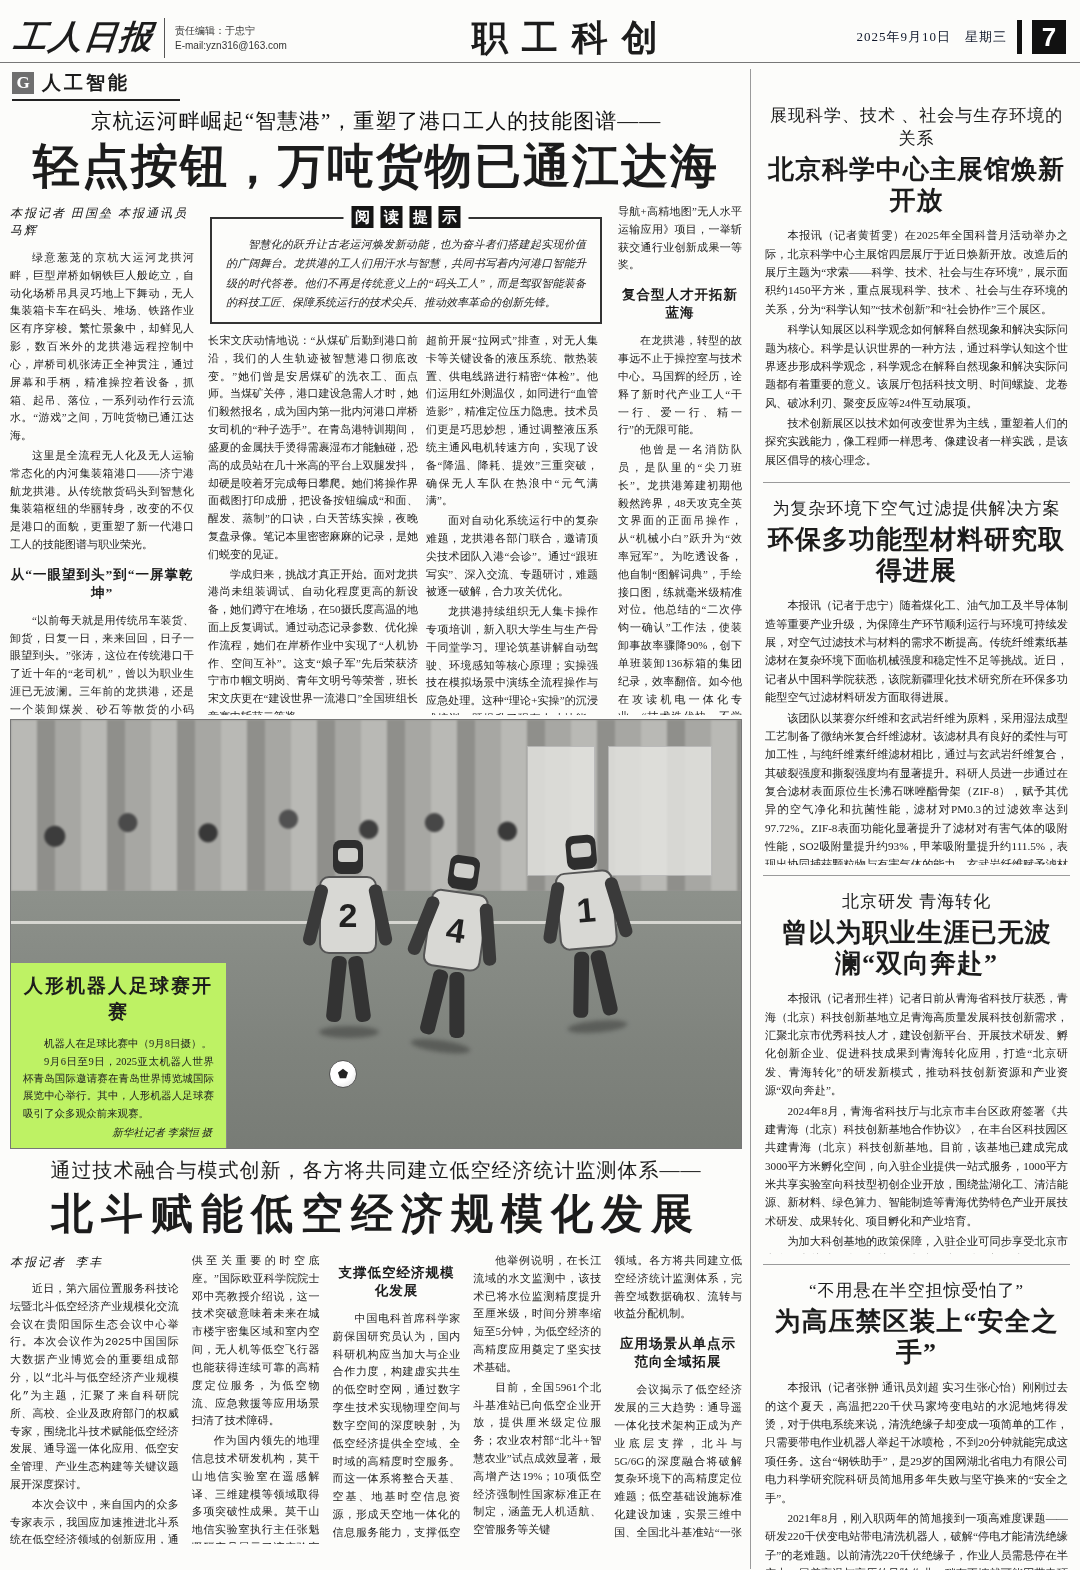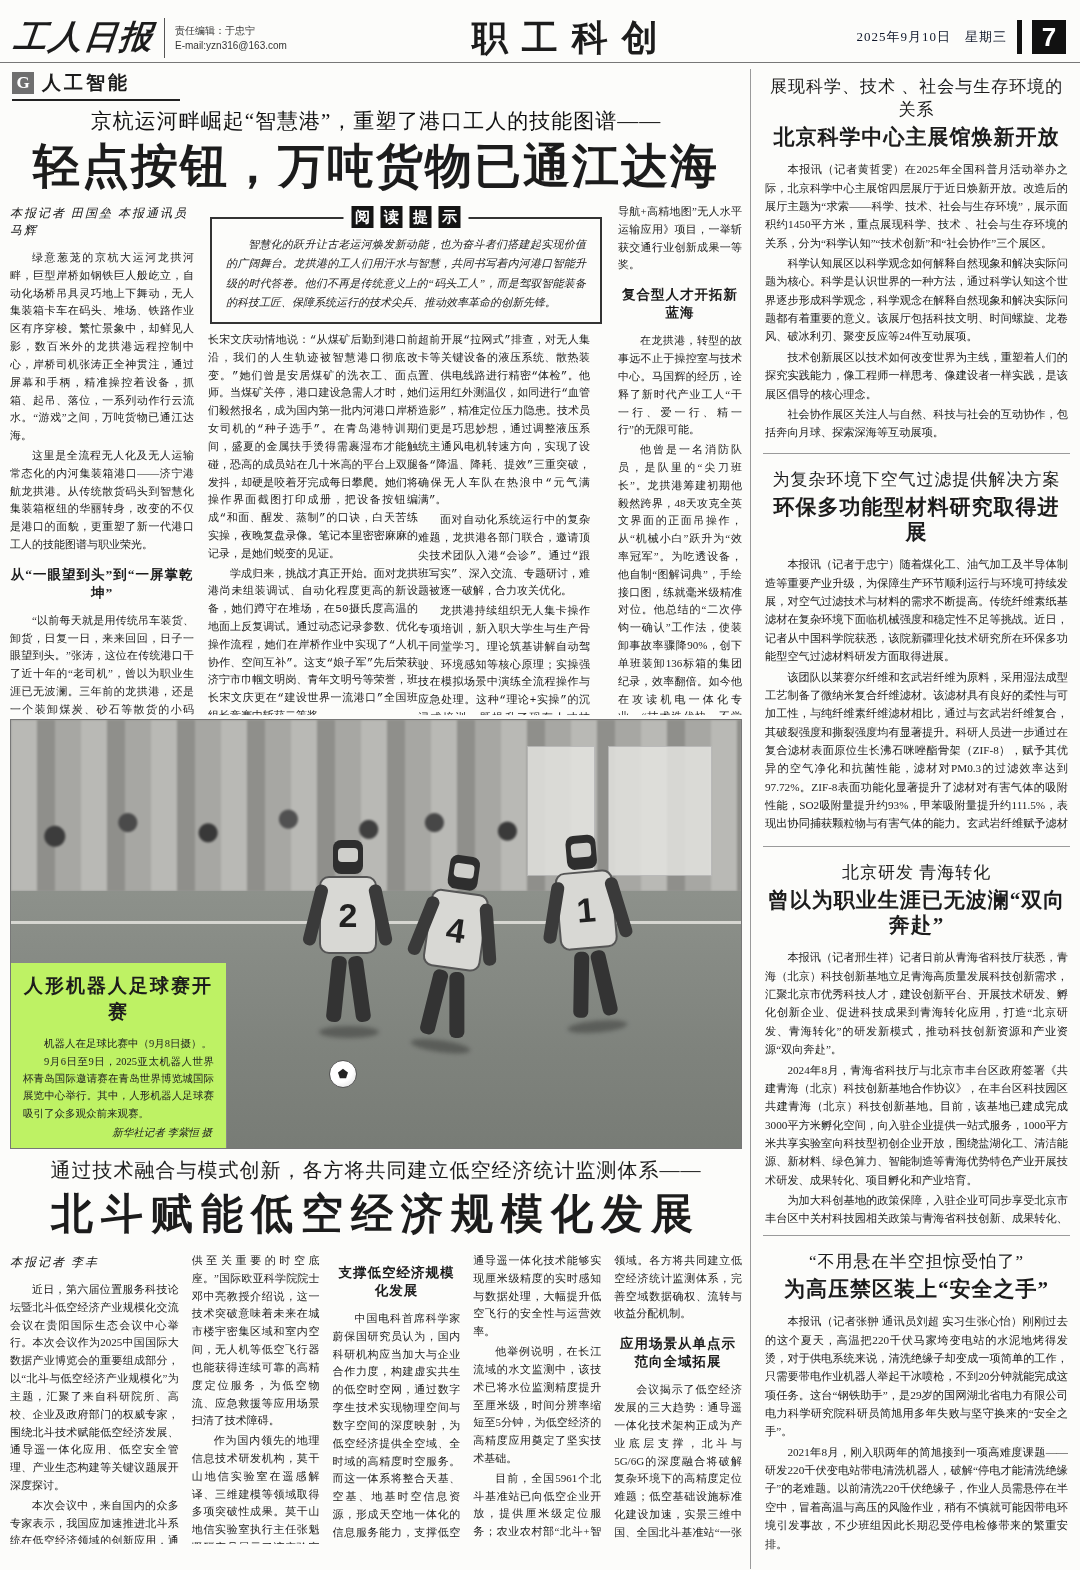--- a/index.html
+++ b/index.html
@@ -28,21 +28,21 @@
   .flagrow{display:flex;align-items:center;gap:8px;height:24px;border-bottom:2px solid #222;width:168px;margin:2px 0 6px 2px;padding-bottom:4px;}
   .flagbadge{width:22px;height:22px;background:#6f6f6f;color:#fff;font-weight:bold;font-size:17px;
              display:flex;align-items:center;justify-content:center;}
   .flagname{font-size:19px;font-weight:bold;letter-spacing:3px;}
   
   .kicker{font-size:21px;text-align:center;letter-spacing:1px;margin:6px 0 2px 0;color:#111;}
   .headline{font-size:47px;font-weight:900;text-align:center;letter-spacing:2px;margin:4px 0 10px 0;line-height:1.15;}
   .leadbody{display:flex;gap:14px;height:512px;overflow:hidden;}
   .lcol1{width:184px;flex:none;}
   .lgroup{width:396px;flex:none;display:flex;flex-direction:column;}
-  .lgroupcols{display:flex;gap:0;flex:1;overflow:hidden;font-family:Liberation Mono, monospace;}
+  .lgroupcols{display:flex;gap:8px;flex:1;overflow:hidden;}
   .lcol2{width:210px;flex:none;}
   .lcol3{width:172px;flex:none;}
   .lcol4{flex:1;overflow:hidden;}
   .para{font-size:11px;line-height:1.62;text-align:justify;text-indent:2em;margin:0 0 2px 0;color:#222;}
   .para.cont{text-indent:0;}
   .byline{font-size:12px;letter-spacing:2px;margin:2px 0 10px 0;color:#111;font-style:italic;}
   .subhead{font-size:13.5px;font-weight:bold;text-align:center;margin:12px 0 10px 0;letter-spacing:1px;}
   
   .tipbox{position:relative;border:2px solid #333;margin:14px 2px 8px 2px;padding:16px 14px 10px 14px;flex:none;}
   .tiplabel{position:absolute;top:-13px;left:50%;transform:translateX(-50%);display:flex;gap:7px;background:#fcfcfa;padding:0 8px;}
@@ -86,28 +86,28 @@
   .capbox{position:absolute;left:0;bottom:0;width:216px;background:#bef264;border-top:1px solid #888;border-right:1px solid #888;
           padding:10px 12px 8px 12px;box-sizing:border-box;}
   .captitle{font-size:19px;font-weight:bold;text-align:center;letter-spacing:2px;margin:0 0 10px 0;}
   .capline{font-size:10.5px;line-height:1.65;text-align:justify;text-indent:2em;margin:0;color:#222;}
   .capcredit{font-size:10.5px;text-align:right;margin:4px 2px 0 0;font-style:italic;color:#222;}
   
   .bkicker{font-size:20px;text-align:center;letter-spacing:1px;margin:8px 0 2px 0;}
   .bheadline{font-size:42px;font-weight:700;text-align:center;letter-spacing:8px;margin:2px 0 10px 0;}
   .bbody{display:flex;gap:13px;height:292px;overflow:hidden;}
   .bcol{flex:1;overflow:hidden;}
-  .bcol.first{flex:1.32;}
+  .bcol.first{flex:1.32;font-family:Liberation Mono, monospace;}
   
   .railart{overflow:hidden;padding:2px 2px 0 2px;}
   .railart .rk{font-size:17px;text-align:center;letter-spacing:1px;margin:4px 0 2px 0;}
-  .railart .rh{font-size:21px;font-weight:900;text-align:center;letter-spacing:1px;margin:4px 0 10px 0;line-height:1.2;}
+  .railart .rh{font-size:26px;font-weight:900;text-align:center;letter-spacing:1px;margin:4px 0 10px 0;line-height:1.2;}
   .railart .para{font-size:11.2px;line-height:1.64;}
   .hrule{border:none;border-top:1px solid #9a9a9a;margin:10px 0 8px 0;}
-  .a1{height:372px;} .a2{height:372px;} .a3{height:368px;} .a4{height:340px;}
+  .a1{height:372px;margin-top:29px;} .a2{height:372px;} .a3{height:368px;} .a4{height:340px;}
 </style>
 </head>
 <body>
 
 <div class="page">
 
   <div class="header">
     <div class="brand">
       <div class="logo">工人日报</div>
       <div class="sep"></div>
@@ -233,21 +233,20 @@
             </div>
           <div class="bcol">
               <p class="para cont">供至关重要的时空底座。”国际欧亚科学院院士邓中亮教授介绍说，这一技术突破意味着未来在城市楼宇密集区域和室内空间，无人机等低空飞行器也能获得连续可靠的高精度定位服务，为低空物流、应急救援等应用场景扫清了技术障碍。</p>
               <p class="para">作为国内领先的地理信息技术研发机构，莫干山地信实验室在遥感解译、三维建模等领域取得多项突破性成果。莫干山地信实验室执行主任张魁贤研究员展示了该实验室研发的“莫干·玄衍”地理空间大模型，他介绍：“我们的生成式三维建模技术仅需传统1/10的数据量，就能实现10倍以上的建模效率提升，为低空经济提供高精度的实景三维底座。”</p>
             </div>
           <div class="bcol">
               <h4 class="subhead">支撑低空经济规模化发展</h4>
               <p class="para">中国电科首席科学家蔚保国研究员认为，国内科研机构应当加大与企业合作力度，构建虚实共生的低空时空网，通过数字孪生技术实现物理空间与数字空间的深度映射，为低空经济提供全空域、全时域的高精度时空服务。而这一体系将整合天基、空基、地基时空信息资源，形成天空地一体化的信息服务能力，支撑低空经济规模化发展。</p>
             </div>
           <div class="bcol">
-              <p class="para cont">通导遥一体化技术能够实现厘米级精度的实时感知与数据处理，大幅提升低空飞行的安全性与运营效率。</p>
               <p class="para">他举例说明，在长江流域的水文监测中，该技术已将水位监测精度提升至厘米级，时间分辨率缩短至5分钟，为低空经济的高精度应用奠定了坚实技术基础。</p>
               <p class="para">目前，全国5961个北斗基准站已向低空企业开放，提供厘米级定位服务；农业农村部“北斗+智慧农业”试点成效显著，最高增产达19%；10项低空经济强制性国家标准正在制定，涵盖无人机适航、空管服务等关键</p>
             </div>
           <div class="bcol">
               <p class="para cont">领域。各方将共同建立低空经济统计监测体系，完善空域数据确权、流转与收益分配机制。</p>
               <h4 class="subhead">应用场景从单点示范向全域拓展</h4>
               <p class="para">会议揭示了低空经济发展的三大趋势：通导遥一体化技术架构正成为产业底层支撑，北斗与5G/6G的深度融合将破解复杂环境下的高精度定位难题；低空基础设施标准化建设加速，实景三维中国、全国北斗基准站“一张网”等国家新型基础设施向低空领域开放；应用场景从单点示范向全域拓展，物流配送、农业植保、应急救援等应用场景率先实现商业化闭环。</p>
             </div>
         </div>
       </div>

